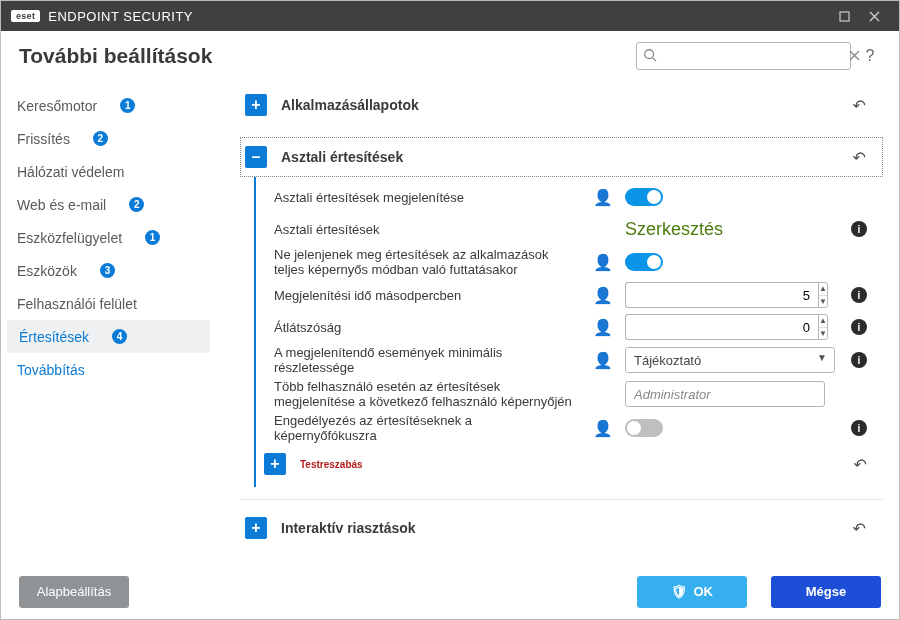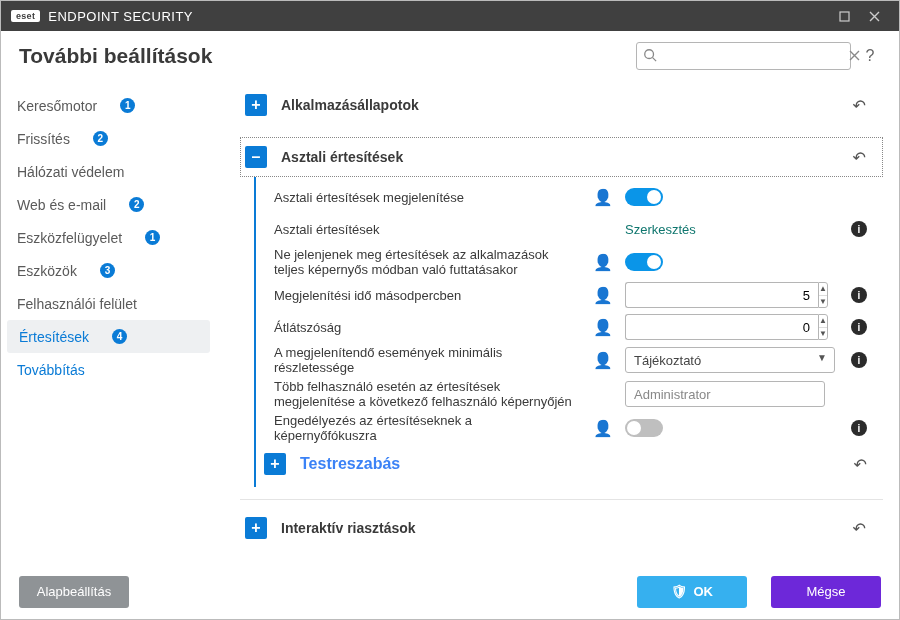--- a/index.html
+++ b/index.html
@@ -42,44 +42,44 @@
   .info-col { width:28px; display:flex; align-items:center; justify-content:center; }
   .info-icon { width:16px; height:16px; border-radius:50%; background:#2b2b2b; color:#fff; font-size:10px; font-weight:700; display:flex; align-items:center; justify-content:center; cursor:pointer; }
   
   .toggle { width:38px; height:18px; border-radius:10px; position:relative; cursor:pointer; }
   .toggle.on { background:#0a95e8; }
   .toggle.off { background:#bfbfbf; }
   .toggle-knob { position:absolute; top:2px; width:14px; height:14px; background:#fff; border-radius:50%; }
   .toggle.on .toggle-knob { right:2px; }
   .toggle.off .toggle-knob { left:2px; }
   
-  .link { color:#0f766e; cursor:pointer; font-size:13px; }
+  .link { color:#4d7c0f; cursor:pointer; font-size:18px; }
   
   .num-wrap { display:flex; width:200px; }
   .num-input { flex:1; height:26px; border:1px solid #b5b5b5; border-right:none; text-align:right; padding:0 8px; font-size:13px; border-radius:3px 0 0 3px; outline:none; }
   .spinners { width:20px; display:flex; flex-direction:column; border:1px solid #b5b5b5; border-radius:0 3px 3px 0; }
   .spin { flex:1; display:flex; align-items:center; justify-content:center; font-size:8px; color:#555; cursor:pointer; }
   .spin:first-child { border-bottom:1px solid #ddd; }
   
   .select-wrap { position:relative; width:240px; }
   .select-wrap select { width:100%; height:26px; border:1px solid #b5b5b5; border-radius:3px; padding:0 22px 0 8px; font-size:13px; color:#444; background:#fff; appearance:none; -webkit-appearance:none; outline:none; }
   .select-caret { position:absolute; right:8px; top:5px; font-size:10px; color:#555; pointer-events:none; }
   
-  .text-input { width:200px; height:26px; border:1px solid #b5b5b5; border-radius:3px; padding:0 8px; font-size:13px; outline:none; color:#888; }
+  .text-input { width:200px; height:26px; border:1px solid #b5b5b5; border-radius:3px; padding:0 8px; font-size:13px; outline:none; color:#888;font-style:italic; }
   
   .subsection { display:flex; align-items:center; height:38px; padding:0 12px 0 8px; }
   .subsection .sq-btn { margin-right:14px; }
-  .subsection-title { font-weight:600; color:#3b82f6; flex:1; font-size:16px; }
+  .subsection-title { font-weight:600; color:#b91c1c; flex:1; font-size:10px; }
   
   .footer { height:55px; border-top:0; display:flex; align-items:center; padding:0 18px; gap:24px; }
   .footer-spacer { flex:1; }
   .btn { height:32px; min-width:110px; border-radius:3px; border:none; font-size:13px; cursor:pointer; display:inline-flex; align-items:center; justify-content:center; gap:6px; padding:0 16px; }
   .btn-default { background:#8f9396; color:#fff; }
   .btn-primary { background:#36b0ef; color:#fff; font-weight:600; }
-  .btn-cancel { background:#6d28d9; color:#fff; font-weight:400; }
+  .btn-cancel { background:#1d4ed8; color:#fff; font-weight:700; }
   .shield { font-size:13px; }
   hr.sep { border:none; border-top:1px solid #e4e4e4; margin:4px 0 8px 0; }
 </style>
 </head>
 <body>
 
 <div class="window">
 
   <div class="titlebar">
     <div class="brand">

